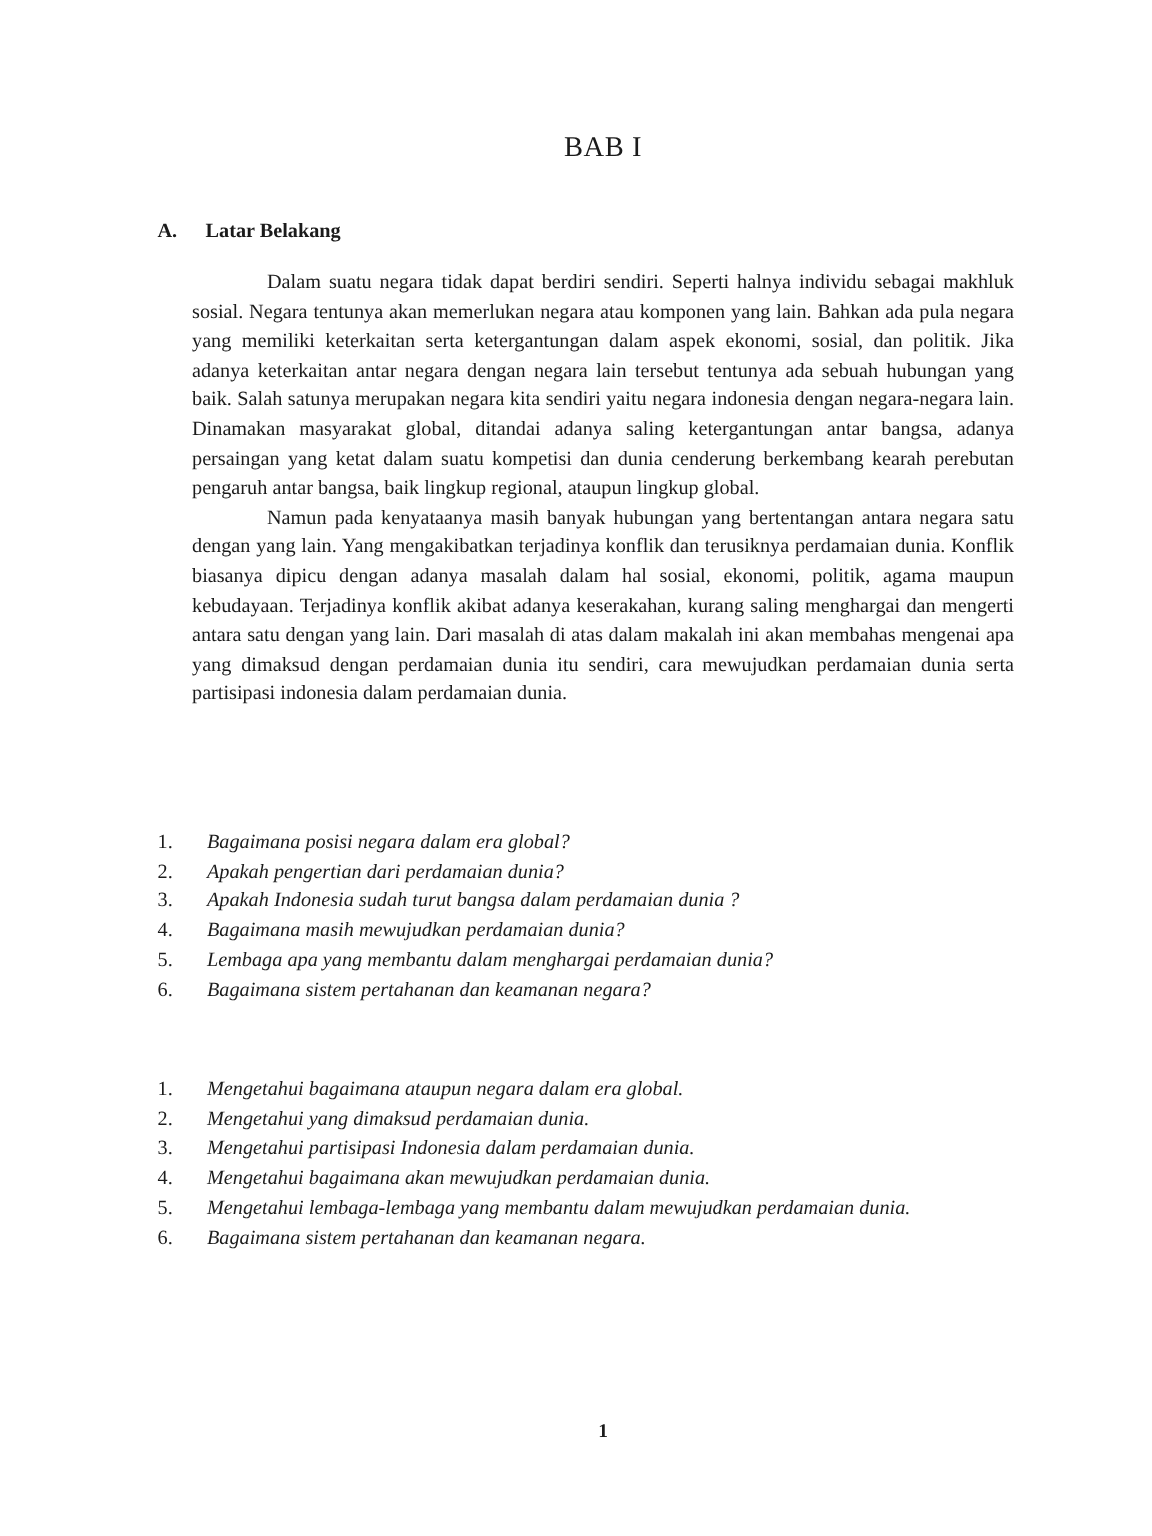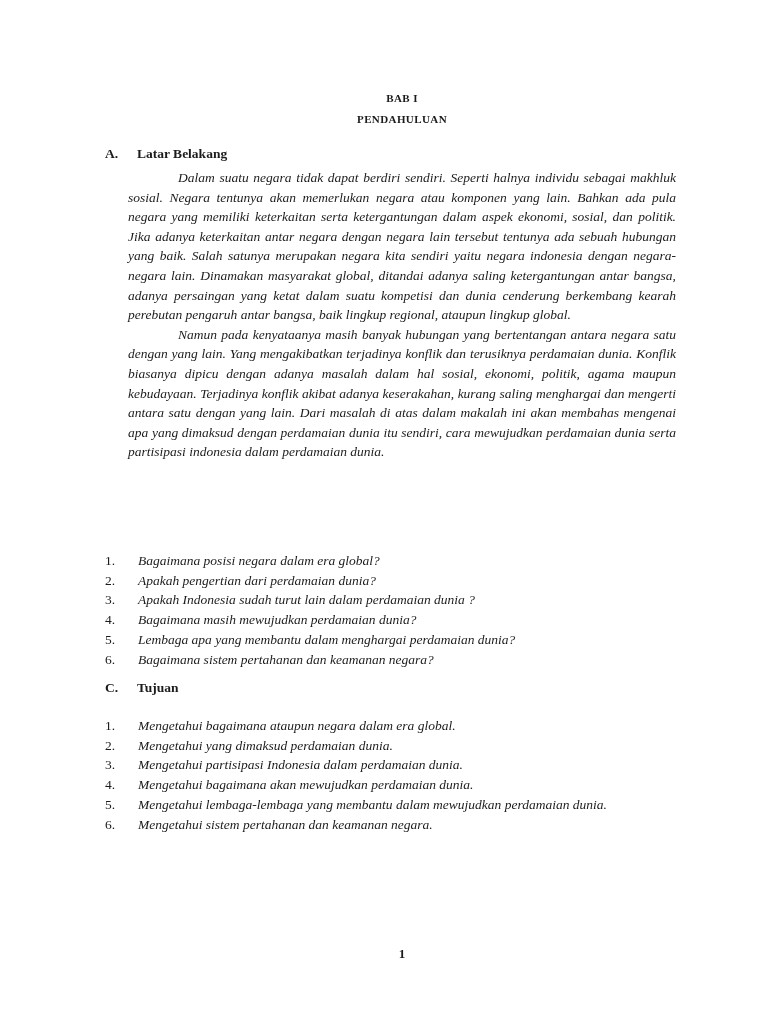--- a/index.html
+++ b/index.html
@@ -27,22 +27,22 @@
 
   
   .title-block {
     position: absolute;
     left: 128px;
     top: 88px;
     width: 548px;
     text-align: center;
   }
   .title-line {
-    font-size: 11px;
-    font-weight: bold;
+    font-size: 19px;
+    font-weight: normal;
     letter-spacing: 0.4px;
     line-height: 21px;
   }
 
   
   .section-heading {
     position: absolute;
     left: 105px;
     width: 560px;
     font-size: 13.5px;
@@ -109,63 +109,59 @@
     font-weight: bold;
   }
 </style>
 </head>
 <body>
 
 <div class="page">
 
   <div class="title-block">
     <div class="title-line">BAB I</div>
-    <div class="title-line">PENDAHULUAN</div>
   </div>
 
   <div class="section-heading" style="top:146px;">
     <span class="sec-letter">A.</span><span>Latar Belakang</span>
   </div>
 
-  <div class="body-block" style="top:168px;font-style:italic;">
+  <div class="body-block" style="top:178px;">
     <p>Dalam suatu negara tidak dapat berdiri sendiri. Seperti halnya individu sebagai makhluk sosial. Negara tentunya akan memerlukan negara atau komponen yang lain. Bahkan ada pula negara yang memiliki keterkaitan serta ketergantungan dalam aspek ekonomi, sosial, dan politik. Jika adanya keterkaitan antar negara dengan negara lain tersebut tentunya ada sebuah hubungan yang baik. Salah satunya merupakan negara kita sendiri yaitu negara indonesia dengan negara-negara lain. Dinamakan masyarakat global, ditandai adanya saling ketergantungan antar bangsa, adanya persaingan yang ketat dalam suatu kompetisi dan dunia cenderung berkembang kearah perebutan pengaruh antar bangsa, baik lingkup regional, ataupun lingkup global.</p>
     <p>Namun pada kenyataanya masih banyak hubungan yang bertentangan antara negara satu dengan yang lain. Yang mengakibatkan terjadinya konflik dan terusiknya perdamaian dunia. Konflik biasanya dipicu dengan adanya masalah dalam hal sosial, ekonomi, politik, agama maupun kebudayaan. Terjadinya konflik akibat adanya keserakahan, kurang saling menghargai dan mengerti antara satu dengan yang lain. Dari masalah di atas dalam makalah ini akan membahas mengenai apa yang dimaksud dengan perdamaian dunia itu sendiri, cara mewujudkan perdamaian dunia serta partisipasi indonesia dalam perdamaian dunia.</p>
   </div>
 
 
   <div class="num-list" style="top:551px;">
     <div class="li nowrap">
       <span class="num">1.</span>
       <span class="txt">Bagaimana posisi negara dalam era global?</span>
     </div>
     <div class="li nowrap">
       <span class="num">2.</span>
       <span class="txt">Apakah pengertian dari perdamaian dunia?</span>
     </div>
     <div class="li nowrap">
       <span class="num">3.</span>
-      <span class="txt">Apakah Indonesia sudah turut lain dalam perdamaian dunia ?</span>
+      <span class="txt">Apakah Indonesia sudah turut bangsa dalam perdamaian dunia ?</span>
     </div>
     <div class="li nowrap">
       <span class="num">4.</span>
       <span class="txt">Bagaimana masih mewujudkan perdamaian dunia?</span>
     </div>
     <div class="li nowrap">
       <span class="num">5.</span>
       <span class="txt">Lembaga apa yang membantu dalam menghargai perdamaian dunia?</span>
     </div>
     <div class="li nowrap">
       <span class="num">6.</span>
       <span class="txt">Bagaimana sistem pertahanan dan keamanan negara?</span>
     </div>
   </div>
 
-  <div class="section-heading" style="top:680px;">
-    <span class="sec-letter">C.</span><span>Tujuan</span>
-  </div>
 
   <div class="num-list" style="top:716px;">
     <div class="li nowrap">
       <span class="num">1.</span>
       <span class="txt">Mengetahui bagaimana ataupun negara dalam era global.</span>
     </div>
     <div class="li nowrap">
       <span class="num">2.</span>
       <span class="txt">Mengetahui yang dimaksud perdamaian dunia.</span>
     </div>
@@ -176,19 +172,19 @@
     <div class="li nowrap">
       <span class="num">4.</span>
       <span class="txt">Mengetahui bagaimana akan mewujudkan perdamaian dunia.</span>
     </div>
     <div class="li">
       <span class="num">5.</span>
       <span class="txt">Mengetahui lembaga-lembaga yang membantu dalam mewujudkan perdamaian dunia.</span>
     </div>
     <div class="li nowrap">
       <span class="num">6.</span>
-      <span class="txt">Mengetahui sistem pertahanan dan keamanan negara.</span>
+      <span class="txt">Bagaimana sistem pertahanan dan keamanan negara.</span>
     </div>
   </div>
 
   <div class="page-number">1</div>
 
 </div>
 
 </body></html>

